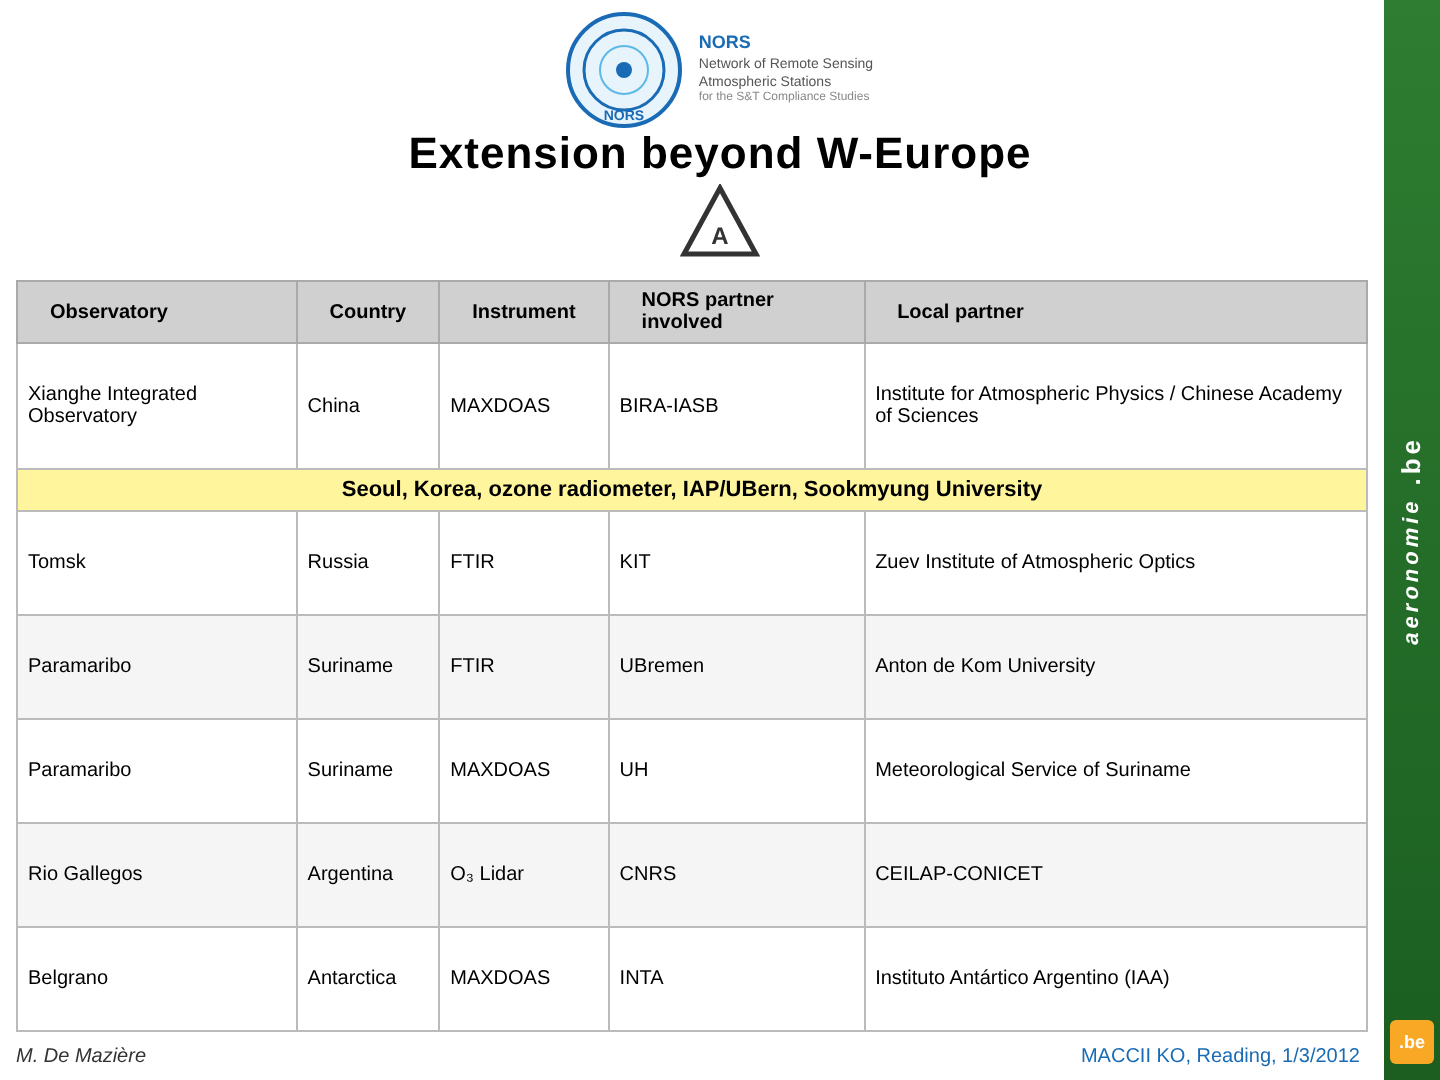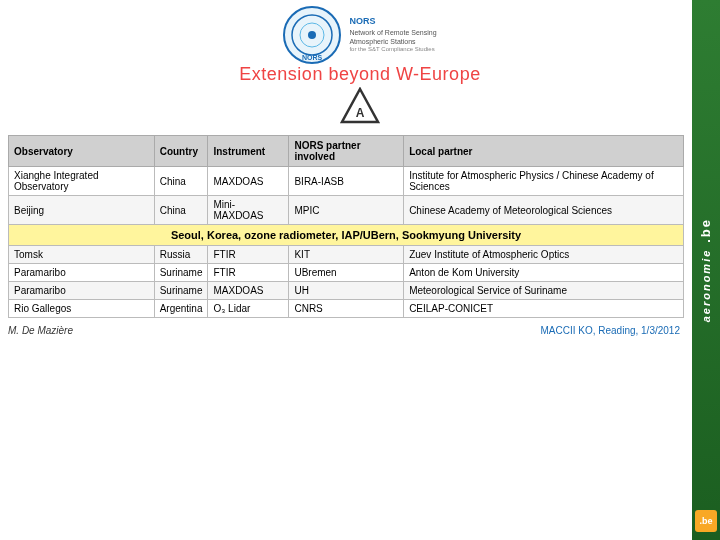--- a/index.html
+++ b/index.html
@@ -35,23 +35,23 @@
       line-height: 1.3;
     }
     .logo-text-block .nors-main {
       font-size: 9px;
       color: #1a6bb5;
       font-weight: bold;
     }
     .page-title {
       flex: 1;
       text-align: center;
-      font-size: 18px;
-      font-weight: normal;
-      color: #ef4444;
+      font-size: 22px;
+      font-weight: bold;
+      color: #000000;
       letter-spacing: 0.5px;
     }
     .right-logo {
       width: 44px;
       height: 44px;
       display: flex;
       align-items: center;
       justify-content: center;
     }
     .right-logo svg {
@@ -98,28 +98,28 @@
 
     
     table {
       width: 100%;
       border-collapse: collapse;
       font-size: 10px;
     }
     thead tr th {
       background: #d0d0d0;
       border: 1px solid #aaa;
-      padding: 4px 5px;
+      padding: 4px 16px;
       font-weight: bold;
       text-align: left;
       vertical-align: middle;
     }
     tbody tr td {
       border: 1px solid #bbb;
-      padding: 3px 5px;
+      padding: 20px 5px;
       vertical-align: middle;
     }
     tbody tr:nth-child(even) td {
       background: #f5f5f5;
     }
     tbody tr:nth-child(odd) td {
       background: #fff;
     }
 
     
@@ -205,27 +205,20 @@
       </tr>
     </thead>
     <tbody id="table-body">
     <tr>
           <td>Xianghe Integrated Observatory</td>
           <td>China</td>
           <td>MAXDOAS</td>
           <td>BIRA-IASB</td>
           <td>Institute for Atmospheric Physics / Chinese Academy of Sciences</td>
         </tr>
-        <tr>
-          <td>Beijing</td>
-          <td>China</td>
-          <td>Mini-MAXDOAS</td>
-          <td>MPIC</td>
-          <td>Chinese Academy of Meteorological Sciences</td>
-        </tr>
         <tr class="highlight-row">
           <td colspan="5">Seoul, Korea, ozone radiometer, IAP/UBern, Sookmyung University</td>
         </tr>
         <tr>
           <td>Tomsk</td>
           <td>Russia</td>
           <td>FTIR</td>
           <td>KIT</td>
           <td>Zuev Institute of Atmospheric Optics</td>
         </tr>
@@ -243,20 +236,27 @@
           <td>UH</td>
           <td>Meteorological Service of Suriname</td>
         </tr>
         <tr>
           <td>Rio Gallegos</td>
           <td>Argentina</td>
           <td>O₃ Lidar</td>
           <td>CNRS</td>
           <td>CEILAP-CONICET</td>
         </tr>
+        <tr>
+          <td>Belgrano</td>
+          <td>Antarctica</td>
+          <td>MAXDOAS</td>
+          <td>INTA</td>
+          <td>Instituto Antártico Argentino (IAA)</td>
+        </tr>
       </tbody>
   </table>
 </div>
 
 <div class="footer-bar">
   <span class="footer-left">M. De Mazière</span>
   <span class="footer-center">MACCII KO, Reading, 1/3/2012</span>
 </div>
 
 </body></html>

